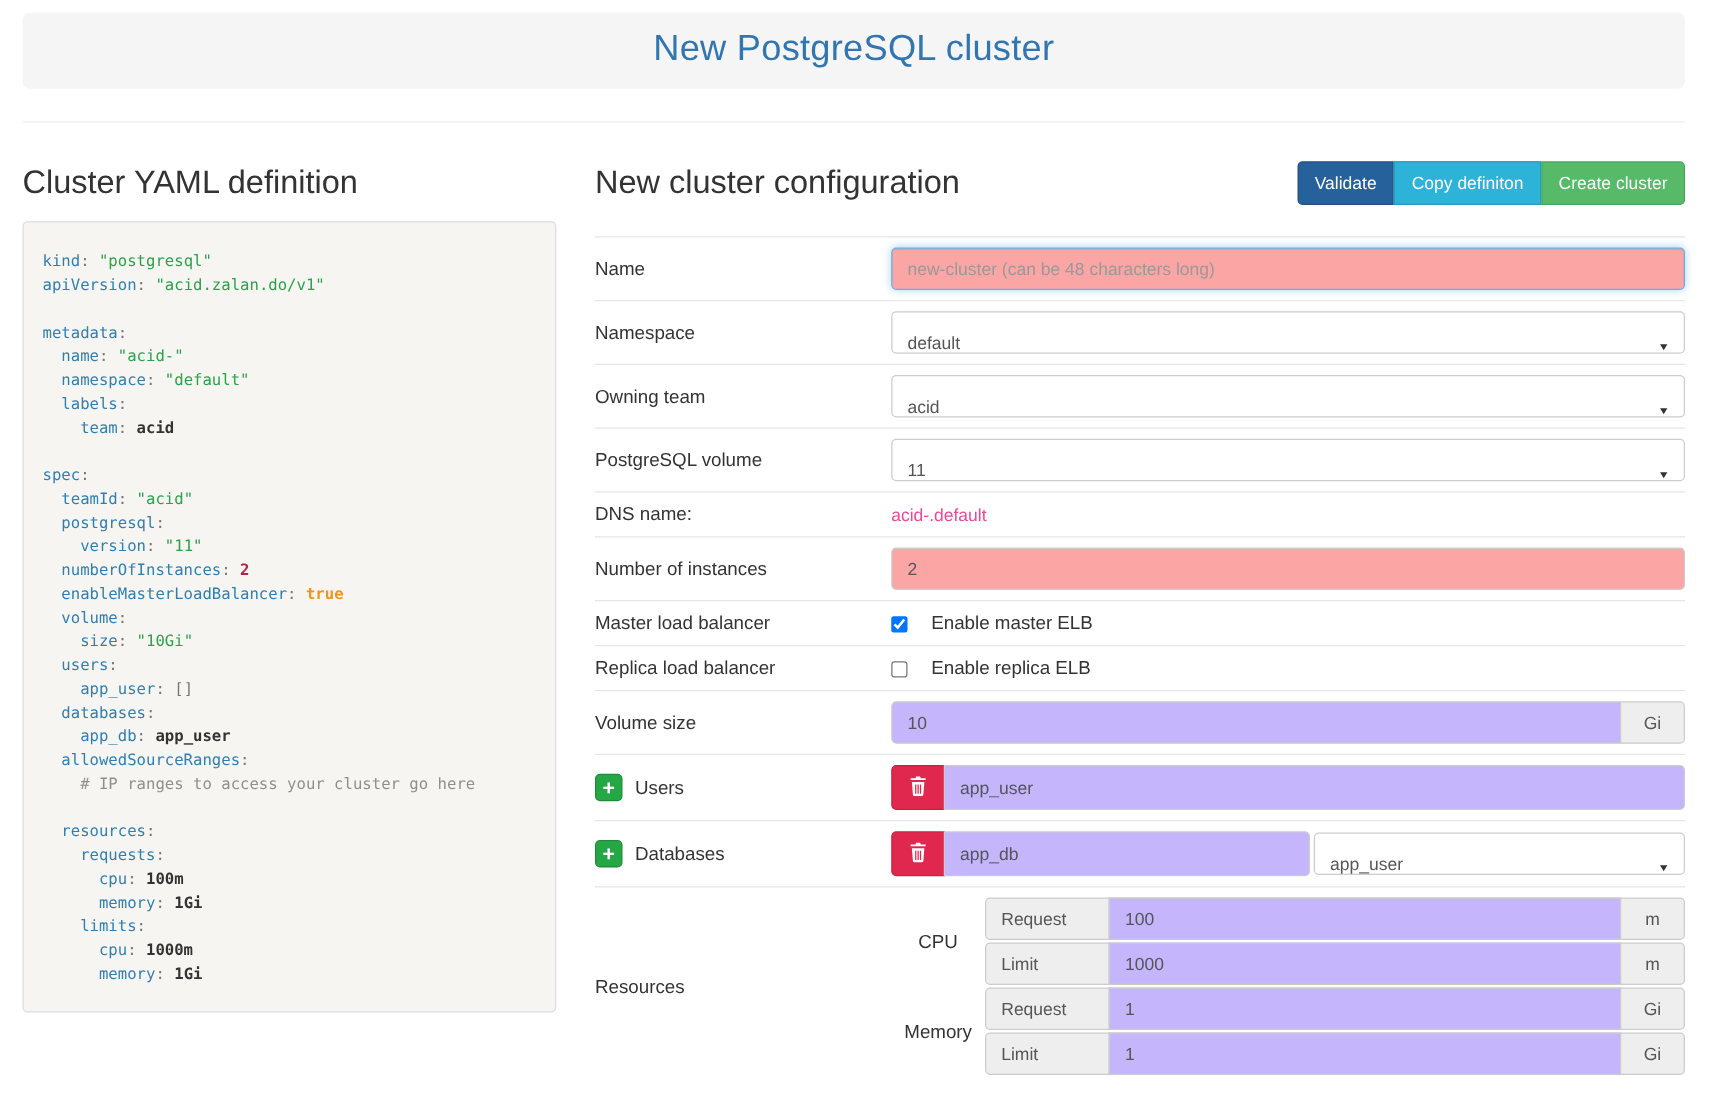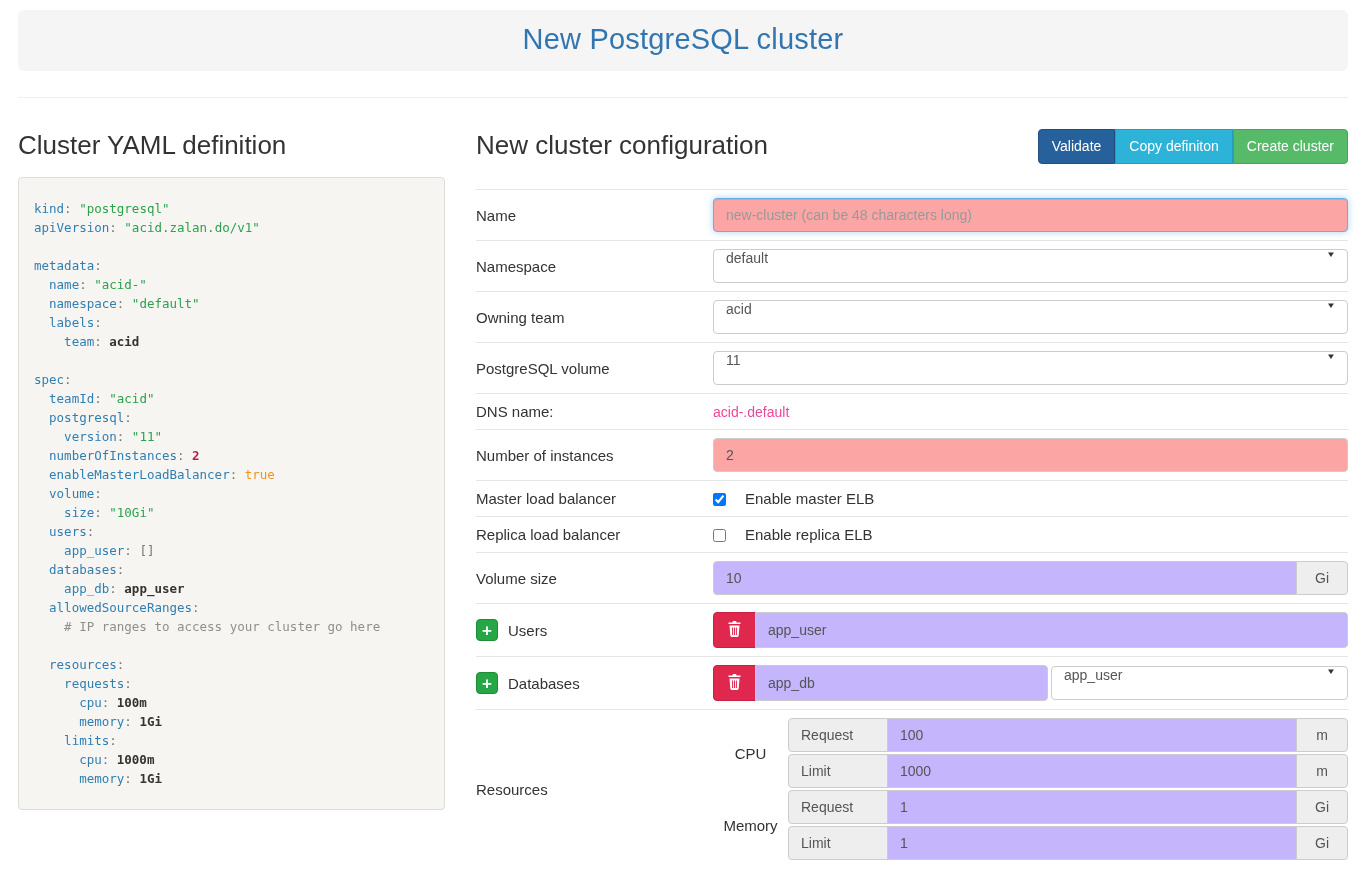--- a/index.html
+++ b/index.html
@@ -20,21 +20,21 @@
 
   
   .yaml-box { background:#f7f5f1; border:1px solid #ddd; border-radius:4px;
     padding:21px 15px; font-family:"DejaVu Sans Mono", monospace;
     font-size:12.5px; line-height:19px; color:#333; }
   .yaml-line { min-height:19px; white-space:pre; }
   .tok-key { color:#2f7fb2; }
   .tok-punct { color:#777; }
   .tok-str { color:#2aa24c; }
   .tok-num { color:#b0234a; font-weight:bold; }
-  .tok-bool { color:#f0941d; font-weight:normal;text-align:center; }
+  .tok-bool { color:#f0941d; font-weight:bold;text-align:center; }
   .tok-plain { color:#333; font-weight:bold; }
   .tok-comment { color:#8e908c; }
 
   
   .right-head { display:flex; justify-content:space-between; align-items:center; }
   .btn-group { display:flex; }
   .btn { border:1px solid transparent; color:#fff; font-size:14px; padding:7px 13px;
     cursor:pointer; font-family:inherit; line-height:1.42; }
   .btn-validate { background:#27619c; border-color:#204f80; border-radius:4px 0 0 4px; }
   .btn-copy { background:#2cb3d7; border-color:#269dbd; }
@@ -47,21 +47,21 @@
   .row-label { flex:0 0 237px; font-size:15px; color:#333; display:flex; align-items:center; }
   .row-control { flex:1; display:flex; align-items:center; min-width:0; }
 
   input.tinput { height:34px; border:1px solid #ccc; border-radius:4px; width:100%;
     padding:6px 12px; font-size:14px; color:#555; font-family:inherit; background:#fca5a5; }
   input.tinput::placeholder { color:#999; opacity:1; }
   input.tinput.focused { border-color:#66afe9;
     box-shadow:inset 0 1px 1px rgba(0,0,0,.075), 0 0 7px rgba(102,175,233,.55); }
 
   .select { height:34px; border:1px solid #ccc; border-radius:4px; width:100%;
-    background:#fff; display:flex; align-items:flex-start; justify-content:space-between;
+    background:#fff; display:flex; align-items:flex-end; justify-content:space-between;
     padding:0 12px; font-size:14px; color:#555; cursor:pointer; }
   .select .caret { font-size:8px; color:#333; transform:scaleX(1.25); }
 
   .static-text { font-size:14px; color:#ec4899; }
 
   .check-wrap { display:flex; align-items:center; gap:19px; font-size:15px; color:#333; }
   .check-wrap input { width:13px; height:13px; margin-top:1px; }
 
   
   .igroup { display:flex; width:100%; }

